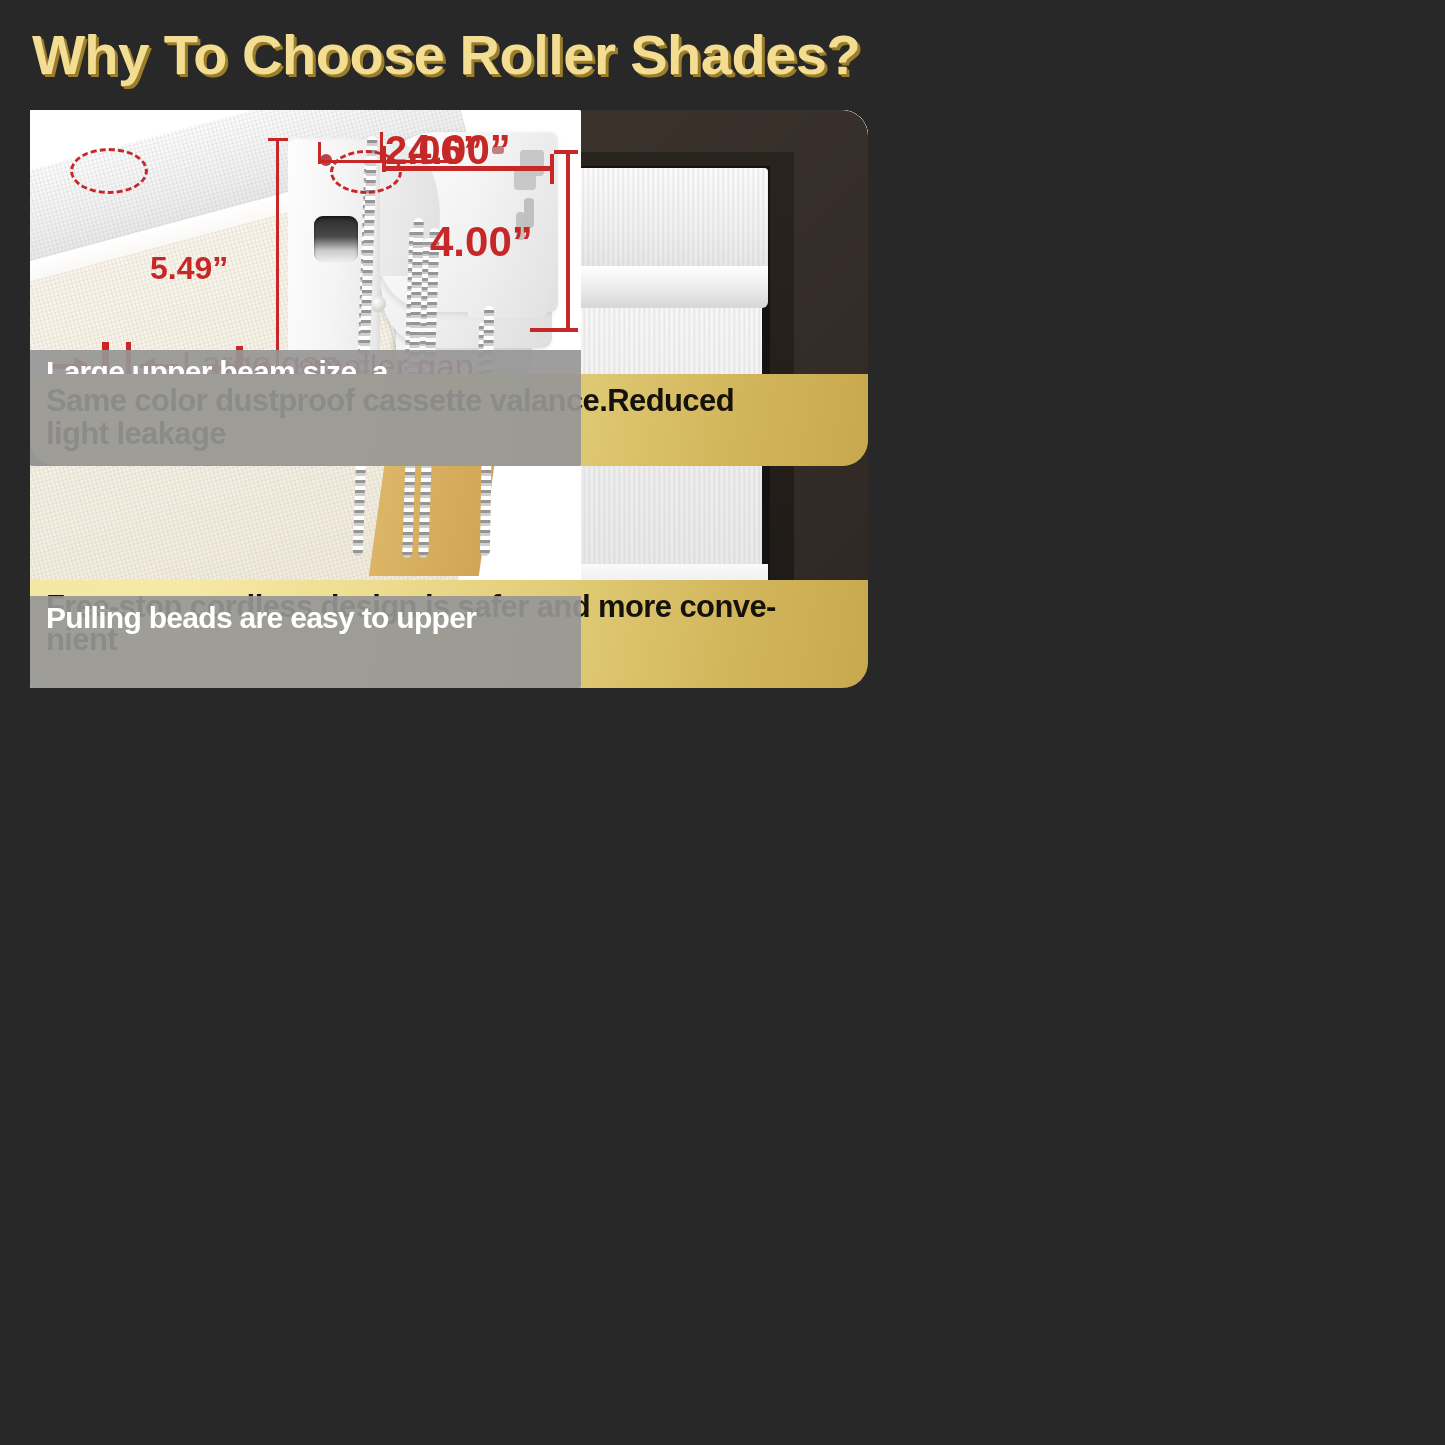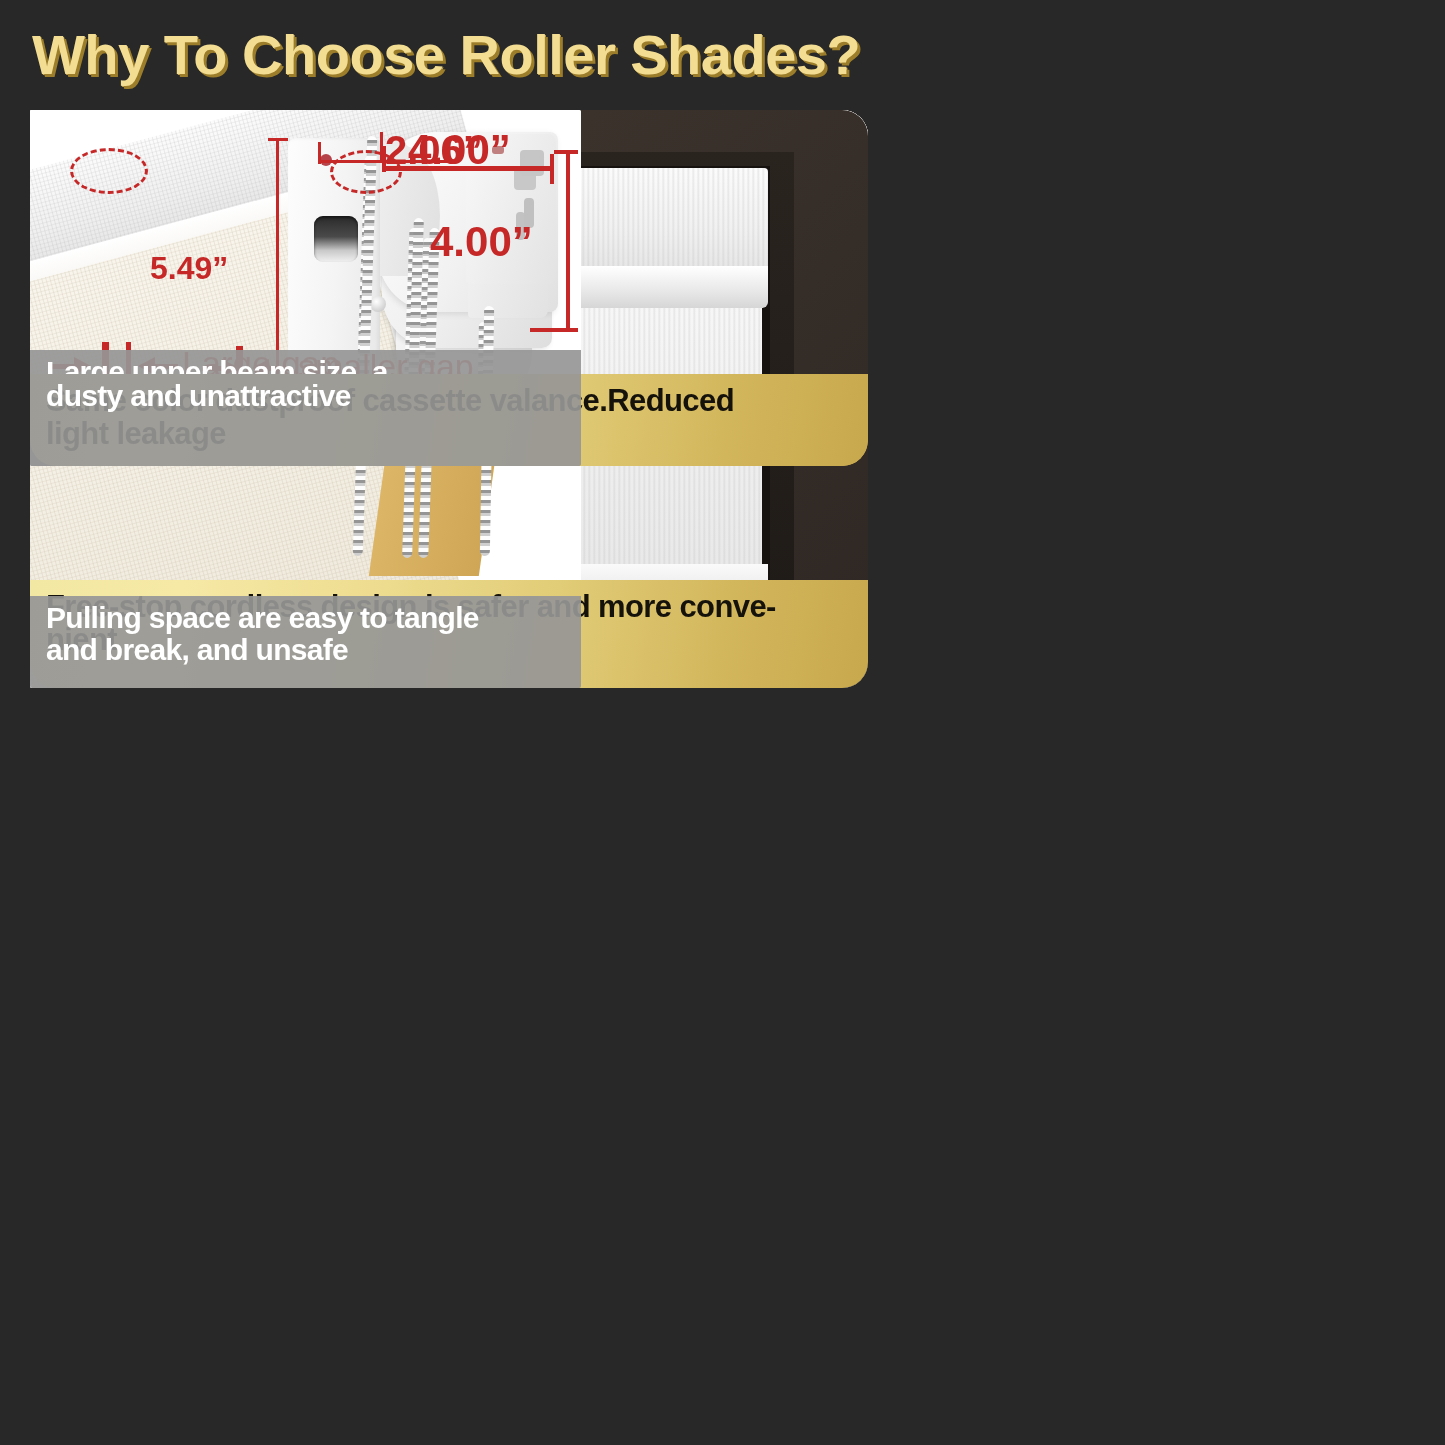--- a/index.html
+++ b/index.html
@@ -585,21 +585,20 @@
         <div class="red-line" style="left:72px; top:232px; width:7px; height:54px; z-index:21;"></div>
         <div class="red-line" style="left:96px; top:232px; width:5px; height:54px; z-index:21;"></div>
         <div class="arrow-tail" style="left:22px; top:254px; width:24px;"></div>
         <div class="arrow-r" style="left:44px; top:247px;"></div>
         <div class="arrow-l" style="left:108px; top:247px;"></div>
         <div class="arrow-tail" style="left:124px; top:254px; width:24px;"></div>
         <div class="ann-text" style="left:152px; top:234px; font-size:35px;">Large gap</div>
       </div>
 
       <div class="caption gray">
-        <span class="cap-line">dusty and unattractive</span>
       </div>
     </div>
 
     <div class="panel good p5">
       <div class="art">
         <div class="r-wall"></div>
         <div class="r-recess"></div>
         <div class="r-inner"></div>
         <div class="r-sky"></div>
         <div class="r-tree1"></div>
@@ -638,19 +637,18 @@
         <div class="s-slot1"></div>
         <div class="s-slot2"></div>
         <div class="s-dot"></div>
         <div class="bead6 b61"></div>
         <div class="bead6 b62"></div>
         <div class="bead6 b63"></div>
         <div class="bead6 b64"></div>
       </div>
 
       <div class="caption gray">
-        <span class="cap-line">Pulling space are easy to tangle</span>
-        <span class="cap-line">and break, and unsafe</span>
+        <span class="cap-line">Pulling beads are easy to upper</span>
       </div>
     </div>
 
   </div>
 </div>
 
 </body></html>

